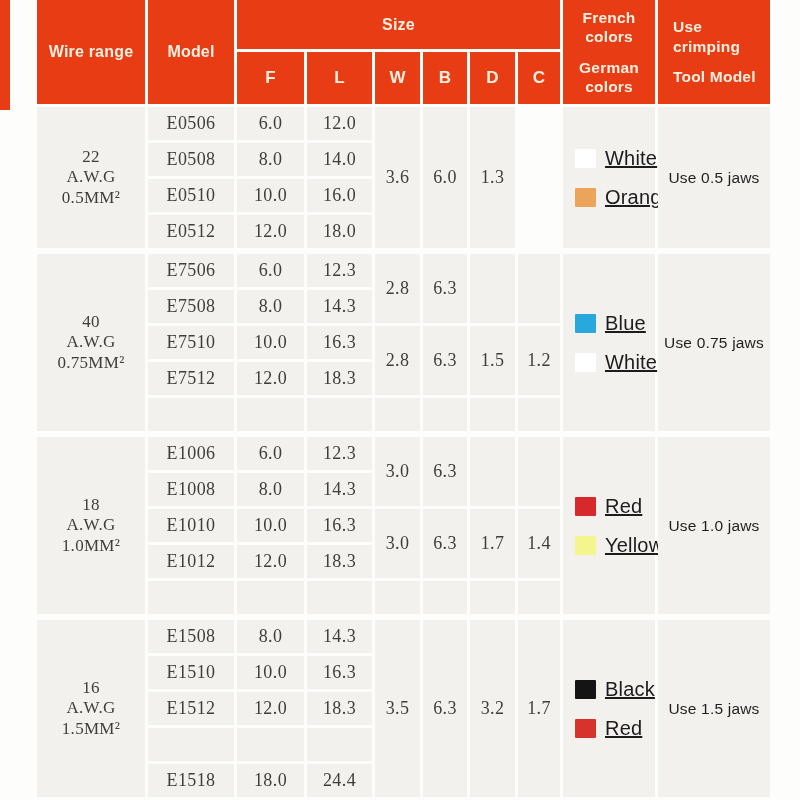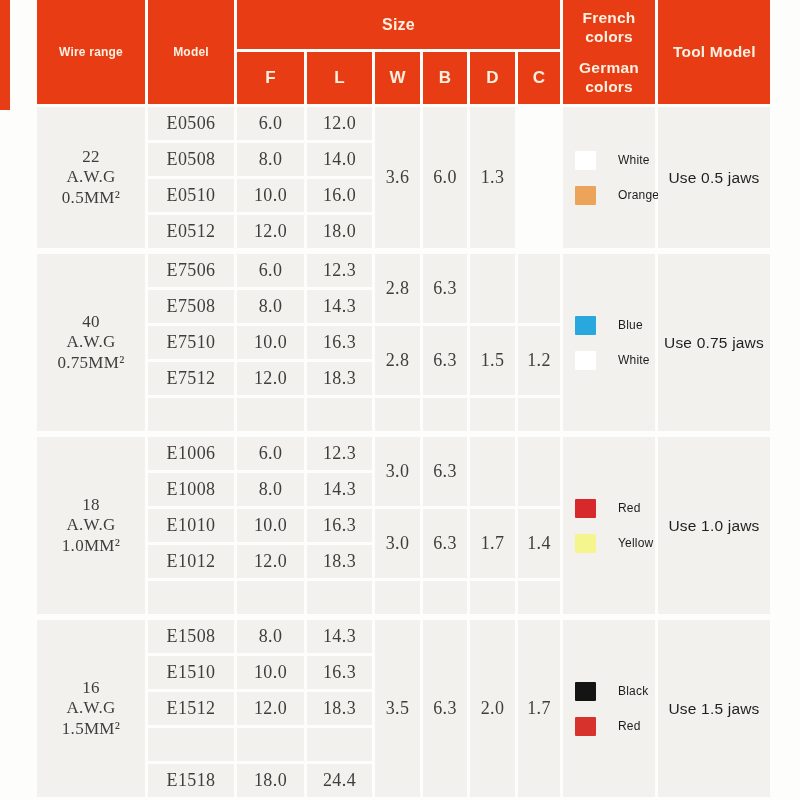--- a/index.html
+++ b/index.html
@@ -18,33 +18,33 @@
   }
   .c{
     background:var(--cell-bg,#f2f1ee);
     display:flex;align-items:center;justify-content:center;
     font-family:"Liberation Serif",serif;font-size:18px;
     color:var(--body-text,#3f3e3c);letter-spacing:.4px;
   }
   .h{
     background:var(--header-bg,#e83d14);
     display:flex;align-items:center;justify-content:center;
-    font-family:"Liberation Sans",sans-serif;font-weight:700;font-size:12px;
+    font-family:"Liberation Sans",sans-serif;font-weight:700;font-size:16px;
     color:var(--header-text,#fcf0e1);letter-spacing:.2px;
   }
   .sub{font-size:17px;font-weight:600;}
   .size-hd{font-size:16px;}
   .hdr-stack{flex-direction:column;gap:11px;line-height:1.25;font-size:15.5px;text-align:center;}
   .hdr-tool{align-items:flex-start;padding-left:15px;text-align:left;}
   .hdr-tool .wrapnarrow{width:72px;}
   .wire{flex-direction:column;line-height:1.2;font-size:17px;text-align:center;letter-spacing:.3px;}
   .colors-cell{flex-direction:column;align-items:flex-start;justify-content:center;gap:16px;padding-left:12px;}
   .sw-row{display:flex;align-items:center;}
   .sw{width:21px;height:19px;display:inline-block;border-radius:1px;}
-  .sw-label{font-family:"Liberation Sans",sans-serif;font-size:12px;font-weight:500;color:#1c1c1c;margin-left:22px;letter-spacing:.2px;}
+  .sw-label{font-family:"Liberation Sans",sans-serif;font-size:20px;font-weight:500;color:#1c1c1c;margin-left:9px;letter-spacing:.2px;text-decoration:underline;}
   .tool-cell{font-family:"Liberation Sans",sans-serif;font-size:15.5px;font-weight:500;color:#1f1f1f;letter-spacing:.2px;}
 </style>
 </head>
 <body>
 
 <div class="stage">
   <div class="edge-strip"></div>
 
   <div class="tbl">
 
@@ -55,20 +55,21 @@
     <div class="h sub" style="grid-area:2/4/3/5">L</div>
     <div class="h sub" style="grid-area:2/5/3/6">W</div>
     <div class="h sub" style="grid-area:2/6/3/7">B</div>
     <div class="h sub" style="grid-area:2/7/3/8">D</div>
     <div class="h sub" style="grid-area:2/8/3/9">C</div>
     <div class="h hdr-stack" style="grid-area:1/9/3/10">
       <div>French colors</div>
       <div>German colors</div>
     </div>
     <div class="h hdr-stack hdr-tool" style="grid-area:1/10/3/11">
+      <div class="wrapnarrow">Use crimping</div>
       <div>Tool Model</div>
     </div>
 
     <div class="c wire" style="grid-area:3/1/7/2">
       <span>22</span>
       <span>A.W.G</span>
       <span>0.5MM²</span>
     </div>
     <div class="c" style="grid-area:3/2/4/3">E0506</div>
     <div class="c" style="grid-area:4/2/5/3">E0508</div>
@@ -200,21 +201,21 @@
     <div class="c" style="grid-area:22/3/23/4">12.0</div>
     <div class="c" style="grid-area:23/3/24/4"></div>
     <div class="c" style="grid-area:24/3/25/4">18.0</div>
     <div class="c" style="grid-area:20/4/21/5">14.3</div>
     <div class="c" style="grid-area:21/4/22/5">16.3</div>
     <div class="c" style="grid-area:22/4/23/5">18.3</div>
     <div class="c" style="grid-area:23/4/24/5"></div>
     <div class="c" style="grid-area:24/4/25/5">24.4</div>
     <div class="c" style="grid-area:20/5/25/6">3.5</div>
     <div class="c" style="grid-area:20/6/25/7">6.3</div>
-    <div class="c" style="grid-area:20/7/25/8">2.0</div>
+    <div class="c" style="grid-area:20/7/25/8">3.2</div>
     <div class="c" style="grid-area:20/8/25/9">1.7</div>
     <div class="c colors-cell" style="grid-area:20/9/25/10">
       <div class="sw-row">
         <span class="sw" style="background: rgb(20, 20, 20);"></span>
         <span class="sw-label">Black</span>
       </div>
       <div class="sw-row">
         <span class="sw" style="background: rgb(216, 50, 44);"></span>
         <span class="sw-label">Red</span>
       </div>

